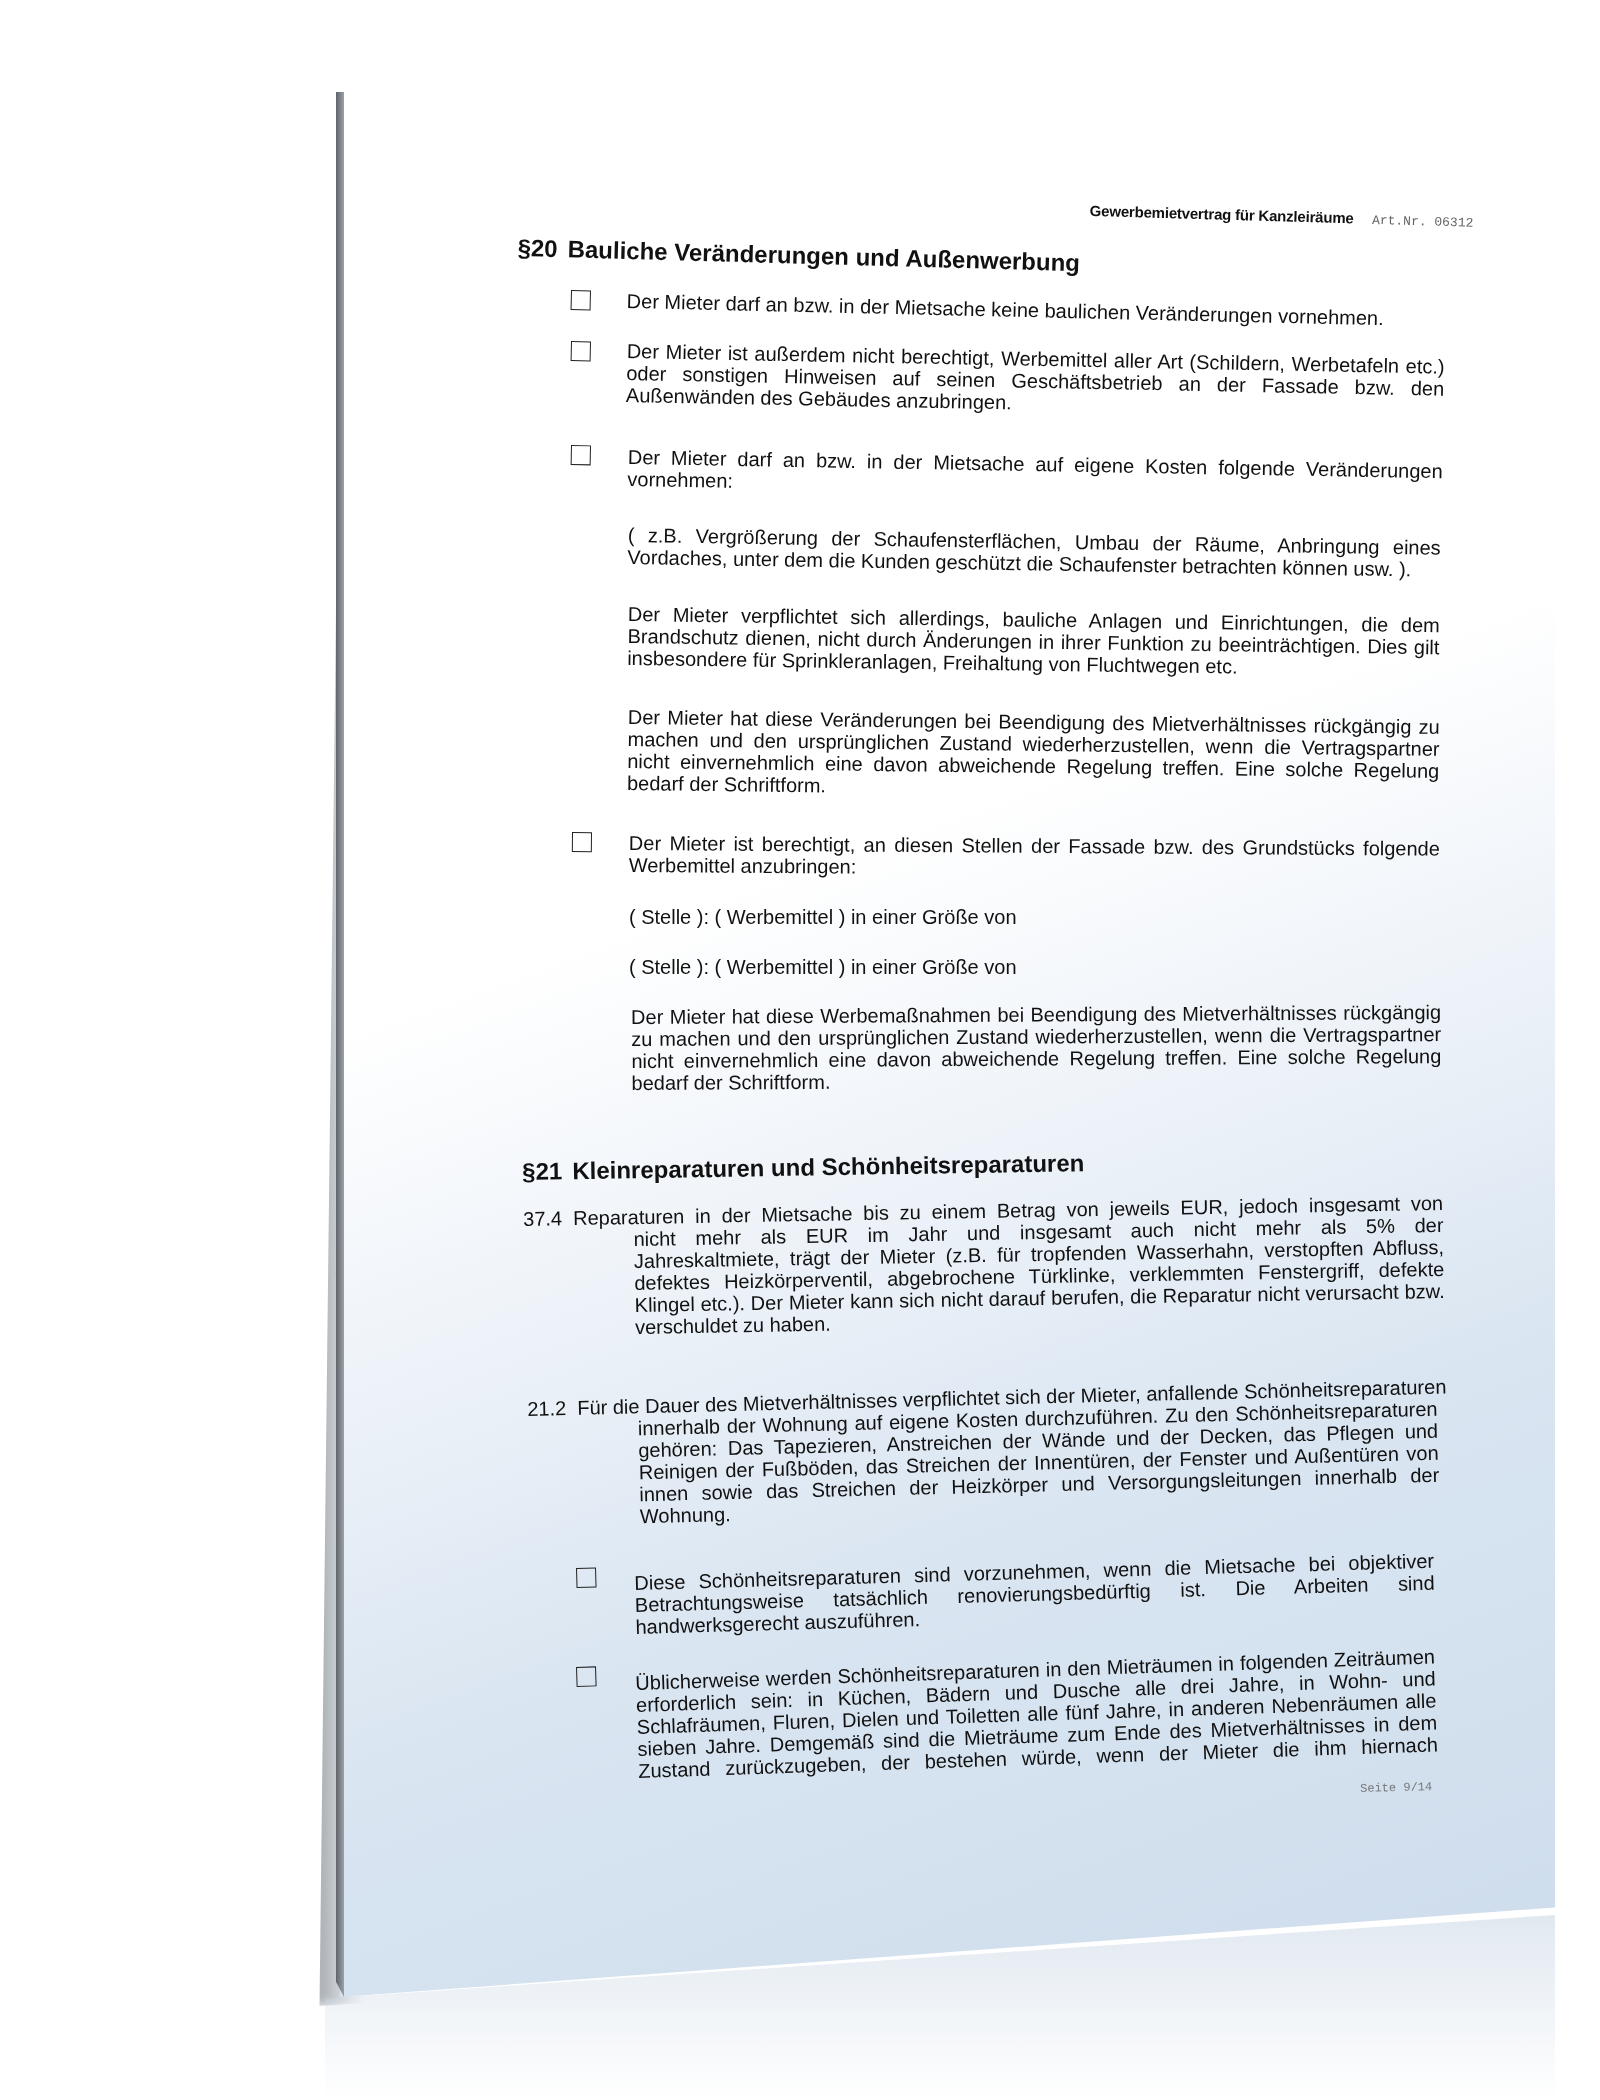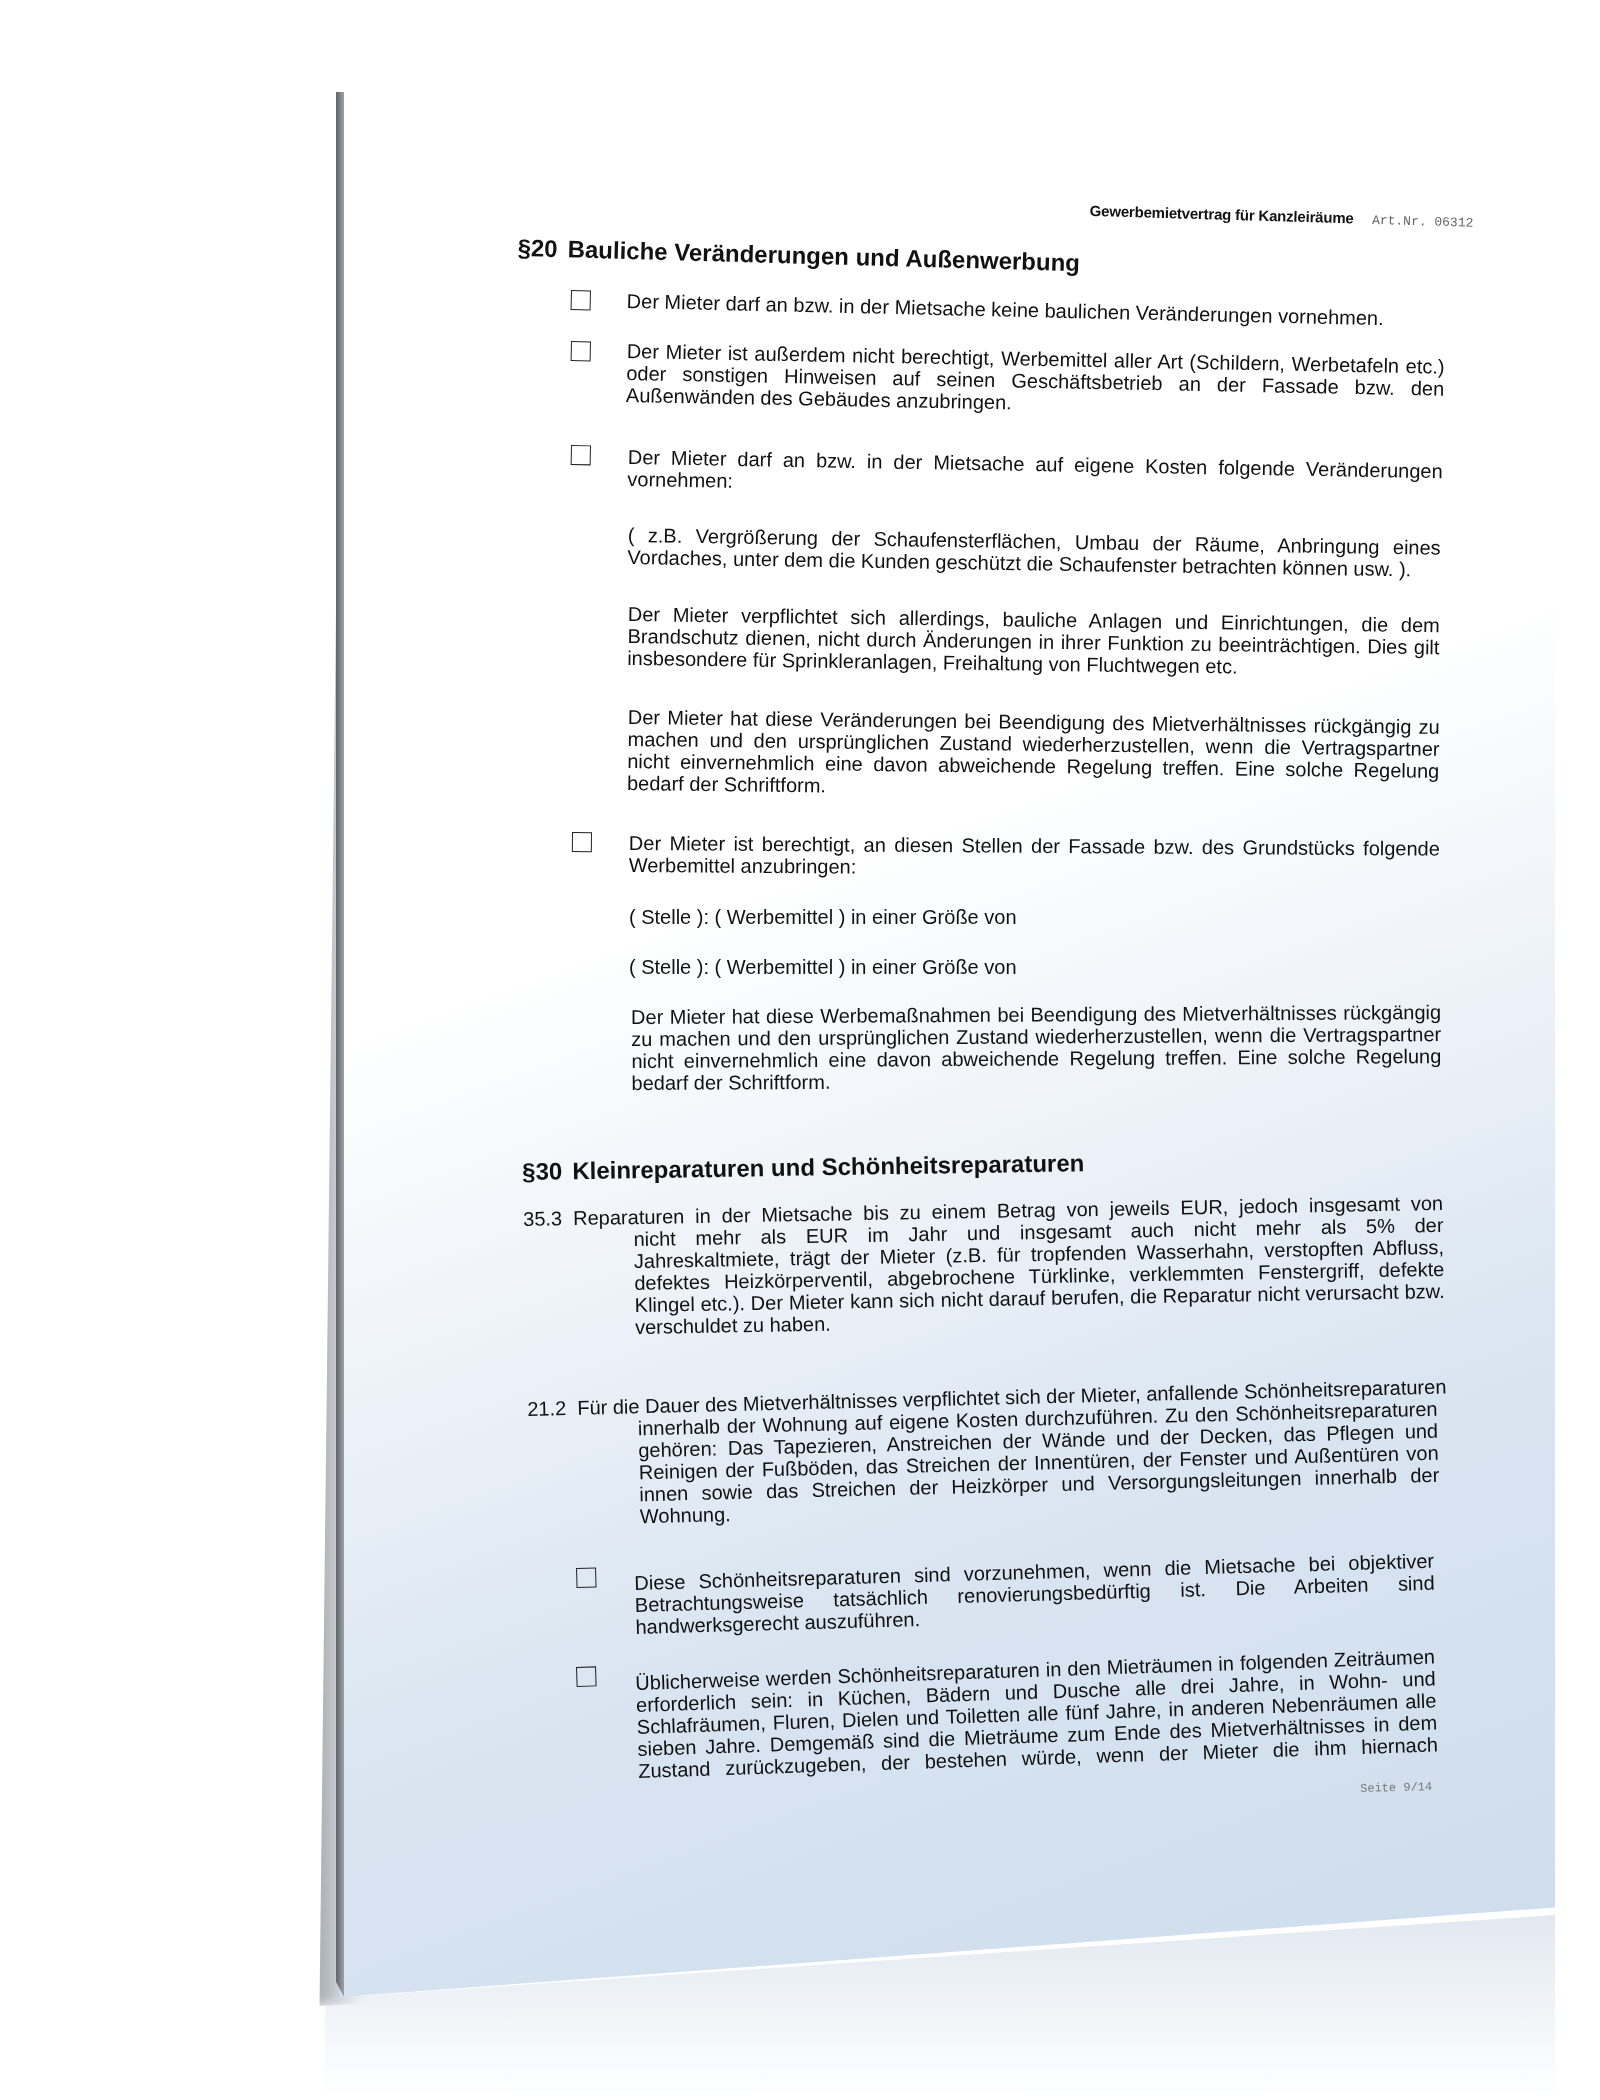--- a/index.html
+++ b/index.html
@@ -194,25 +194,25 @@
       <span class="line last">( Stelle ): ( Werbemittel ) in einer Größe von</span>
     </div>
     <div class="block" style="left:631px; top:1006px; width:810px; transform: rotate(-0.35deg);">
       <span class="line">Der Mieter hat diese Werbemaßnahmen bei Beendigung des Mietverhältnisses rückgängig</span>
       <span class="line">zu machen und den ursprünglichen Zustand wiederherzustellen, wenn die Vertragspartner</span>
       <span class="line">nicht einvernehmlich eine davon abweichende Regelung treffen. Eine solche Regelung</span>
       <span class="line last">bedarf der Schriftform.</span>
     </div>
 
     <div class="h-section" style="left:522px; top:1158px; transform: rotate(-0.9deg);">
-      <span class="num">§30</span><span>Kleinreparaturen und Schönheitsreparaturen</span>
+      <span class="num">§21</span><span>Kleinreparaturen und Schönheitsreparaturen</span>
     </div>
 
     <div class="block" style="left:523px; top:1208px; width:920px; transform: rotate(-1.0deg);">
-      <span style="position:absolute; left:0; top:0;">35.3</span>
+      <span style="position:absolute; left:0; top:0;">37.4</span>
       <div style="padding-left:50px;">
         <span class="line">Reparaturen in der Mietsache bis zu einem Betrag von jeweils        EUR, jedoch insgesamt von</span>
       </div>
       <div style="padding-left:110px;">
         <span class="line">nicht mehr als          EUR im Jahr und insgesamt auch nicht mehr als 5% der</span>
         <span class="line">Jahreskaltmiete, trägt der Mieter (z.B. für tropfenden Wasserhahn, verstopften Abfluss,</span>
         <span class="line">defektes Heizkörperventil, abgebrochene Türklinke, verklemmten Fenstergriff, defekte</span>
         <span class="line">Klingel etc.). Der Mieter kann sich nicht darauf berufen, die Reparatur nicht verursacht bzw.</span>
         <span class="line last">verschuldet zu haben.</span>
       </div>

